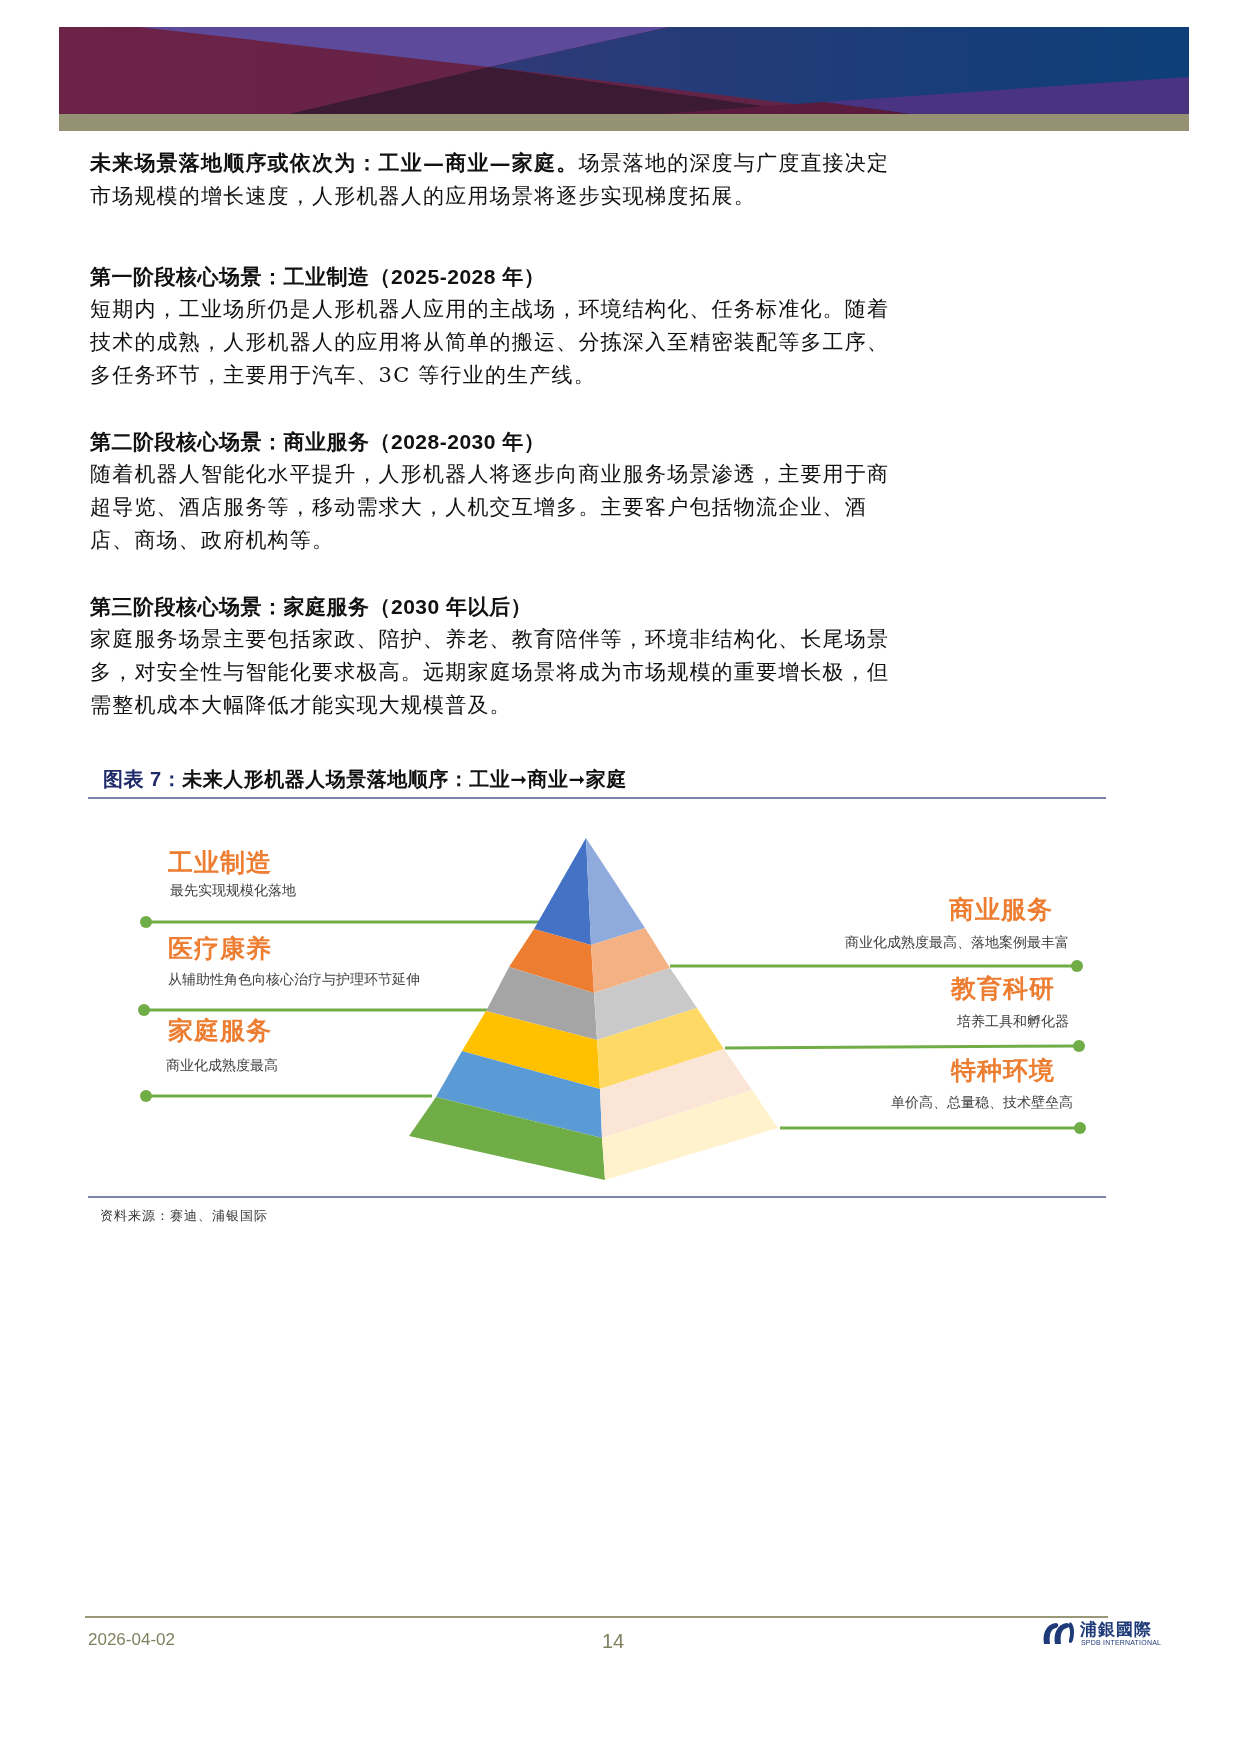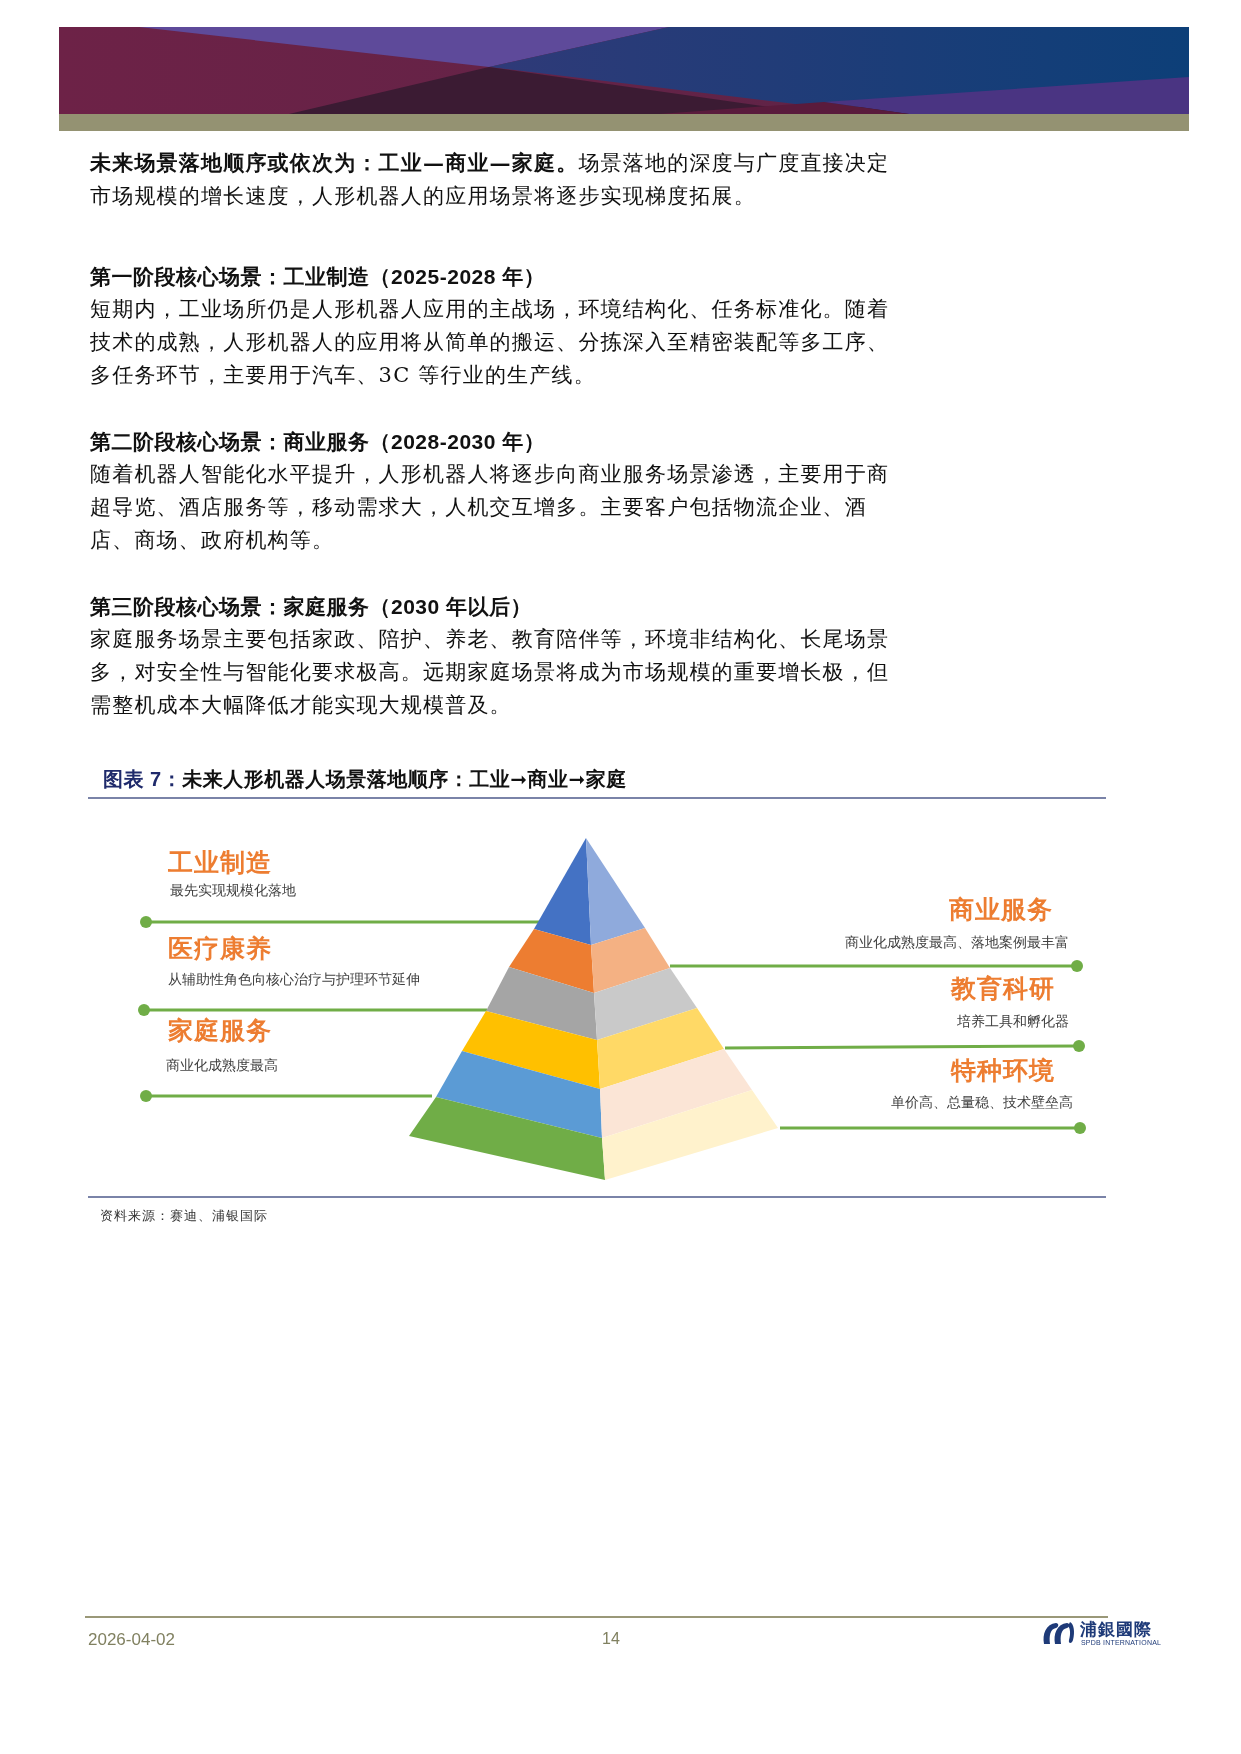--- a/index.html
+++ b/index.html
@@ -24,21 +24,21 @@
   .lbl-title { position: absolute; font-family: "DejaVu Sans", "Liberation Sans", sans-serif; font-weight: bold;
                font-size: 25px; color: #ed7d31; letter-spacing: 1px; white-space: nowrap; }
   .lbl-sub { position: absolute; font-family: "DejaVu Sans", "Liberation Sans", sans-serif; font-size: 14px;
              color: #404040; white-space: nowrap; }
   .right { }
 
   .source { position: absolute; left: 100px; top: 1207px; font-size: 13px; color: #333; letter-spacing: 1px; }
 
   .footer-rule { position: absolute; left: 85px; top: 1616px; width: 1023px; height: 2px; background: #9a9878; }
   .footer-date { position: absolute; left: 88px; top: 1630px; font-family: "Liberation Sans", sans-serif; font-size: 17px; color: #808060; }
-  .footer-page { position: absolute; left: 602px; top: 1630px; font-family: "Liberation Sans", sans-serif; font-size: 16px; color: #808060; }
+  .footer-page { position: absolute; left: 602px; top: 1630px; font-family: "Liberation Sans", sans-serif; font-size: 20px; color: #808060; }
   .logo { position: absolute; left: 1040px; top: 1618px; width: 110px; height: 32px; }
   .logo-cn { position: absolute; left: 40px; top: 0px; font-family: "DejaVu Sans", sans-serif; font-weight: bold; font-size: 17px; color: #1e3a78; letter-spacing: 1px; white-space: nowrap; }
   .logo-en { position: absolute; left: 41px; top: 21px; font-family: "Liberation Sans", sans-serif; font-size: 7px; color: #1e3a78; white-space: nowrap; letter-spacing: 0.2px; }
 </style>
 </head>
 <body>
 
 <div class="banner">
   <svg width="1130" height="87" viewBox="0 0 1130 87">
     <defs>

